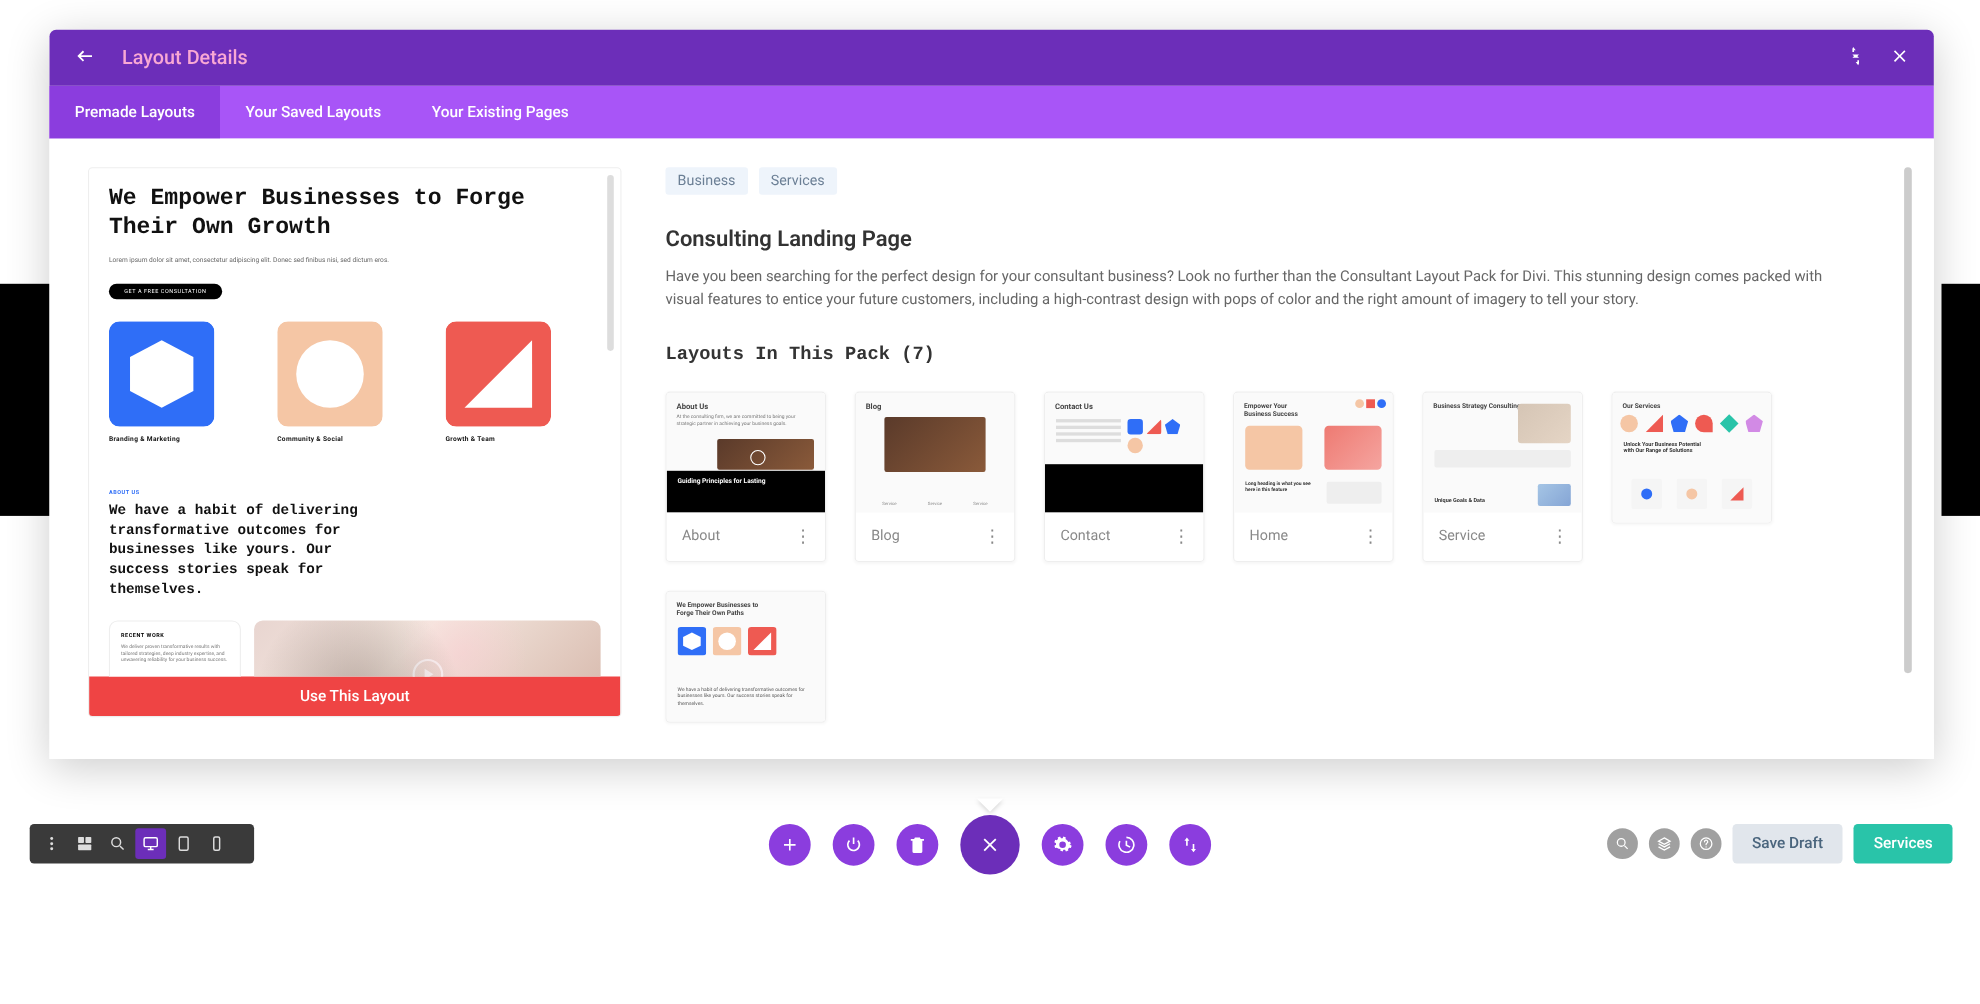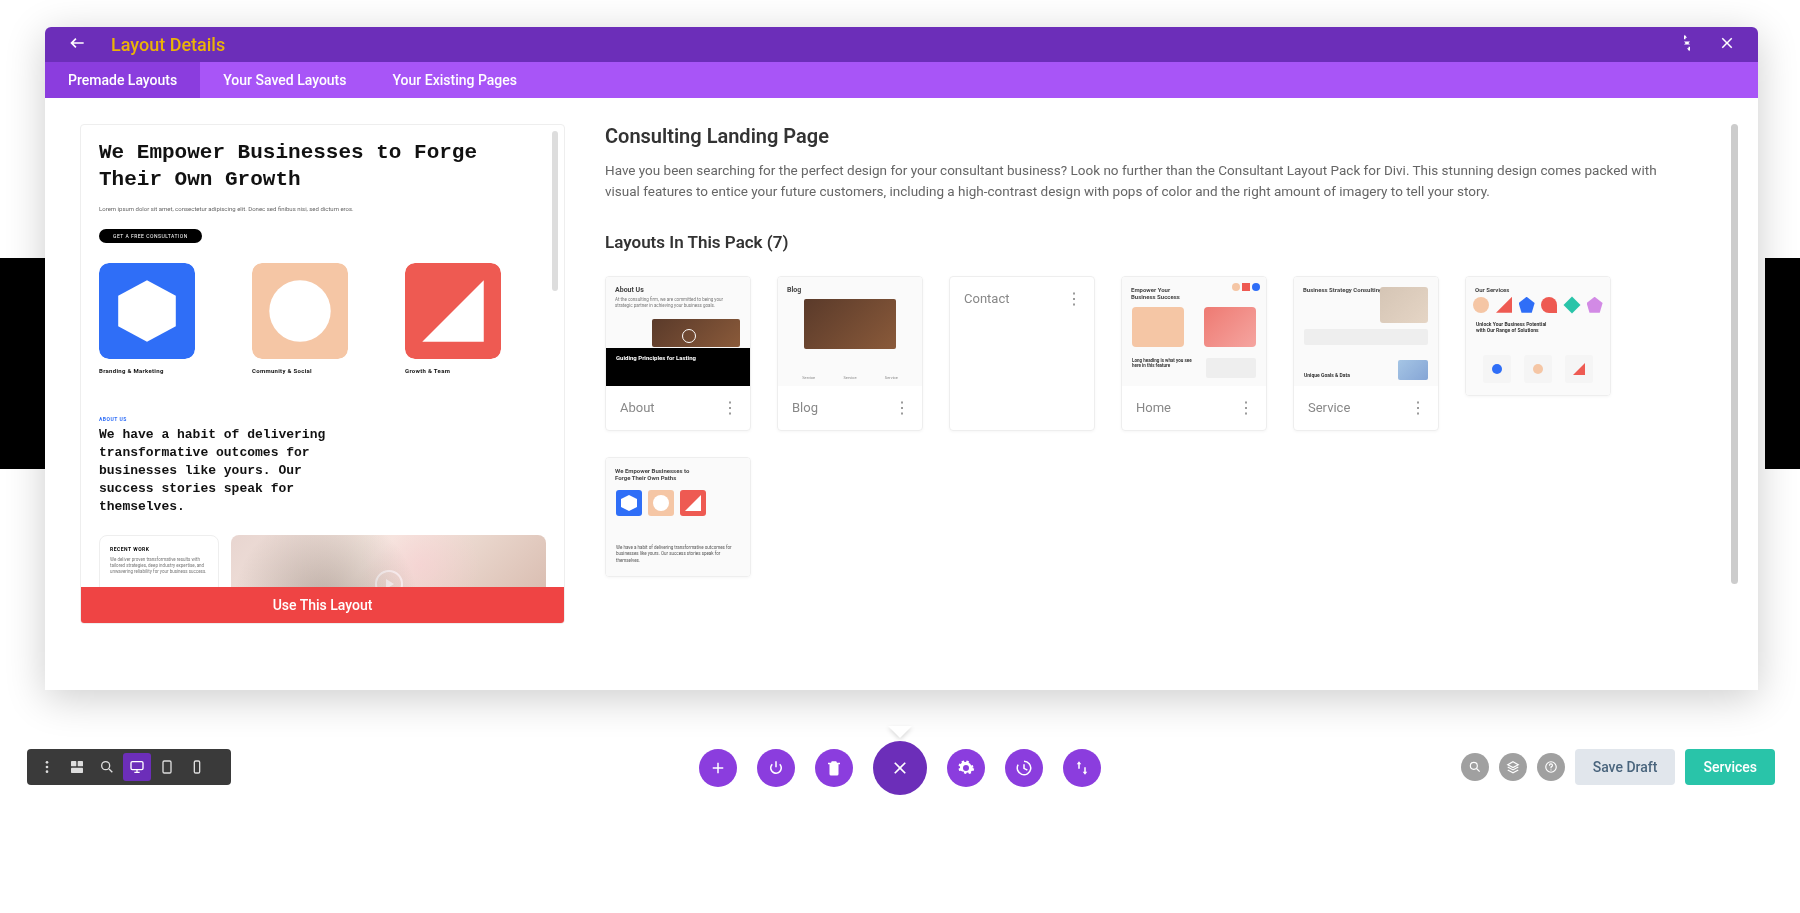--- a/index.html
+++ b/index.html
@@ -6,29 +6,29 @@
 body { background: #ffffff; width: 1800px; height: 913px; position: relative; overflow: hidden; }
 
 
 .side-dark { position: absolute; top: 258px; width: 50px; height: 211px; background: #000; }
 .side-dark.left { left: 0; }
 .side-dark.right { right: 0; width: 35px; }
 
 
 .modal { position: absolute; left: 45px; top: 27px; right: 42px; bottom: 223px; background: #fff; border-radius: 6px 6px 0 0; box-shadow: 0 8px 40px rgba(0,0,0,0.2); display: flex; flex-direction: column; }
 
-.modal-header { background: #6c2eb9; height: 35px; border-radius: 6px 6px 0 0; display: flex; align-items: center; padding: 0 22px; color: #eab308; position: relative; }
+.modal-header { background: #6c2eb9; height: 51px; border-radius: 6px 6px 0 0; display: flex; align-items: center; padding: 0 22px; color: #f9a8d4; position: relative; }
 .back-icon { cursor: pointer; margin-right: 24px; }
 .back-icon svg { width: 20px; height: 20px; fill: #fff; }
 .modal-title { font-size: 18px; font-weight: 500; }
 .hdr-actions { position: absolute; right: 22px; display: flex; align-items: center; gap: 22px; }
 .hdr-actions span { cursor: pointer; }
 .hdr-actions svg { width: 18px; height: 18px; fill: #fff; }
 
-.modal-tabs { background: #a855f7; height: 36px; display: flex; }
+.modal-tabs { background: #a855f7; height: 48px; display: flex; }
 .tab { padding: 0 23px; display: flex; align-items: center; color: #fff; font-size: 14px; font-weight: 500; cursor: pointer; }
 .tab.active { background: #8b3dde; }
 
 .modal-body { flex: 1; background: #fff; display: flex; overflow: hidden; padding: 26px 35px; gap: 40px; position: relative; }
 
 .scrollbar-hint { position: absolute; right: 20px; top: 26px; width: 7px; height: 460px; background: #ccc; border-radius: 4px; }
 
 
 .preview-col { width: 485px; flex-shrink: 0; border: 1px solid #eee; border-radius: 4px; overflow: hidden; display: flex; flex-direction: column; height: 500px; }
 .preview-scroll { flex: 1; overflow: hidden; padding: 14px 0 0 0; position: relative; }
@@ -62,21 +62,21 @@
 .btn-use { background: #ef4444; }
 
 .prev-scrollbar { position: absolute; top: 6px; right: 6px; width: 6px; height: 160px; background: #ddd; border-radius: 3px; }
 
 
 .details-col { flex: 1; padding-right: 30px; }
 .tags { display: flex; gap: 10px; margin-bottom: 28px; }
 .tag { background: #eef4fb; color: #6b7f95; font-size: 13px; padding: 5px 11px; border-radius: 3px; cursor: pointer; }
 .details-title { font-size: 20px; font-weight: 600; color: #333; margin-bottom: 12px; }
 .details-desc { font-size: 13.5px; color: #666; line-height: 1.55; margin-bottom: 30px; }
-.pack-head { font-size: 17px; font-weight: 600; color: #333; margin-bottom: 24px; }
+.pack-head { font-size: 17px; font-weight: 600; color: #333; margin-bottom: 24px; font-family: Liberation Mono, monospace; }
 
 .pack-grid { display: flex; flex-wrap: wrap; gap: 26px; }
 .pack-card { width: 146px; border: 1px solid #eee; border-radius: 4px; overflow: hidden; box-shadow: 0 1px 3px rgba(0,0,0,0.04); }
 .pc-thumb { height: 109px; background: #fafafa; position: relative; overflow: hidden; }
 .pc-foot { height: 44px; display: flex; align-items: center; justify-content: space-between; padding: 0 12px 0 14px; }
 .pc-label { font-size: 13px; color: #888; }
 .pc-dots { color: #888; font-size: 16px; line-height: 1; cursor: pointer; }
 
 
 .th-pad { padding: 9px; font-size: 5px; color: #444; }
@@ -197,20 +197,24 @@
             </div>
           </div>
         </div>
       </div>
       <div class="preview-btns">
         <div class="btn-use">Use This Layout</div>
       </div>
     </div>
 
     <div class="details-col">
+      <div class="tags">
+        <span class="tag">Business</span>
+        <span class="tag">Services</span>
+      </div>
       <div class="details-title">Consulting Landing Page</div>
       <div class="details-desc">Have you been searching for the perfect design for your consultant business? Look no further than the Consultant Layout Pack for Divi. This stunning design comes packed with visual features to entice your future customers, including a high-contrast design with pops of color and the right amount of imagery to tell your story.</div>
       <div class="pack-head">Layouts In This Pack (7)</div>
 
       <div class="pack-grid">
 
         <div class="pack-card">
           <div class="pc-thumb">
             <div class="th-pad">
                 <div class="th-h">About Us</div>
@@ -240,20 +244,40 @@
                 <span>Service</span>
               </div>
           </div>
           <div class="pc-foot">
               <span class="pc-label">Blog</span>
               <span class="pc-dots">⋮</span>
             </div>
         </div>
 
         <div class="pack-card">
+          <div class="pc-thumb">
+            <div class="th-pad">
+                <div class="th-h">Contact Us</div>
+              </div>
+            <div style="position:absolute;top:24px;left:10px;right:10px;display:flex;gap:6px">
+              <div style="flex:1">
+                  <div style="height:3px;background:#ddd;margin-bottom:3px"></div>
+                  <div style="height:3px;background:#ddd;margin-bottom:3px"></div>
+                  <div style="height:3px;background:#ddd;margin-bottom:3px"></div>
+                  <div style="height:3px;background:#ddd"></div>
+                </div>
+              <div style="flex:1;display:flex;flex-wrap:wrap;gap:3px">
+                  <div class="shp sq-b" style="width:14px;height:14px"></div>
+                  <div class="shp sq-r" style="width:14px;height:14px;clip-path:polygon(0 100%,100% 100%,100% 0)"></div>
+                  <div class="shp sq-b" style="width:14px;height:14px;clip-path:polygon(50% 0,100% 38%,82% 100%,18% 100%,0 38%)"></div>
+                  <div class="shp dot-p" style="width:14px;height:14px"></div>
+                </div>
+            </div>
+            <div class="th-dark h44"></div>
+          </div>
           <div class="pc-foot">
               <span class="pc-label">Contact</span>
               <span class="pc-dots">⋮</span>
             </div>
         </div>
 
         <div class="pack-card">
           <div class="pc-thumb">
             <div style="position:absolute;top:6px;right:6px;display:flex;gap:2px">
                 <div class="dot-p" style="width:8px;height:8px;border-radius:50%"></div>

